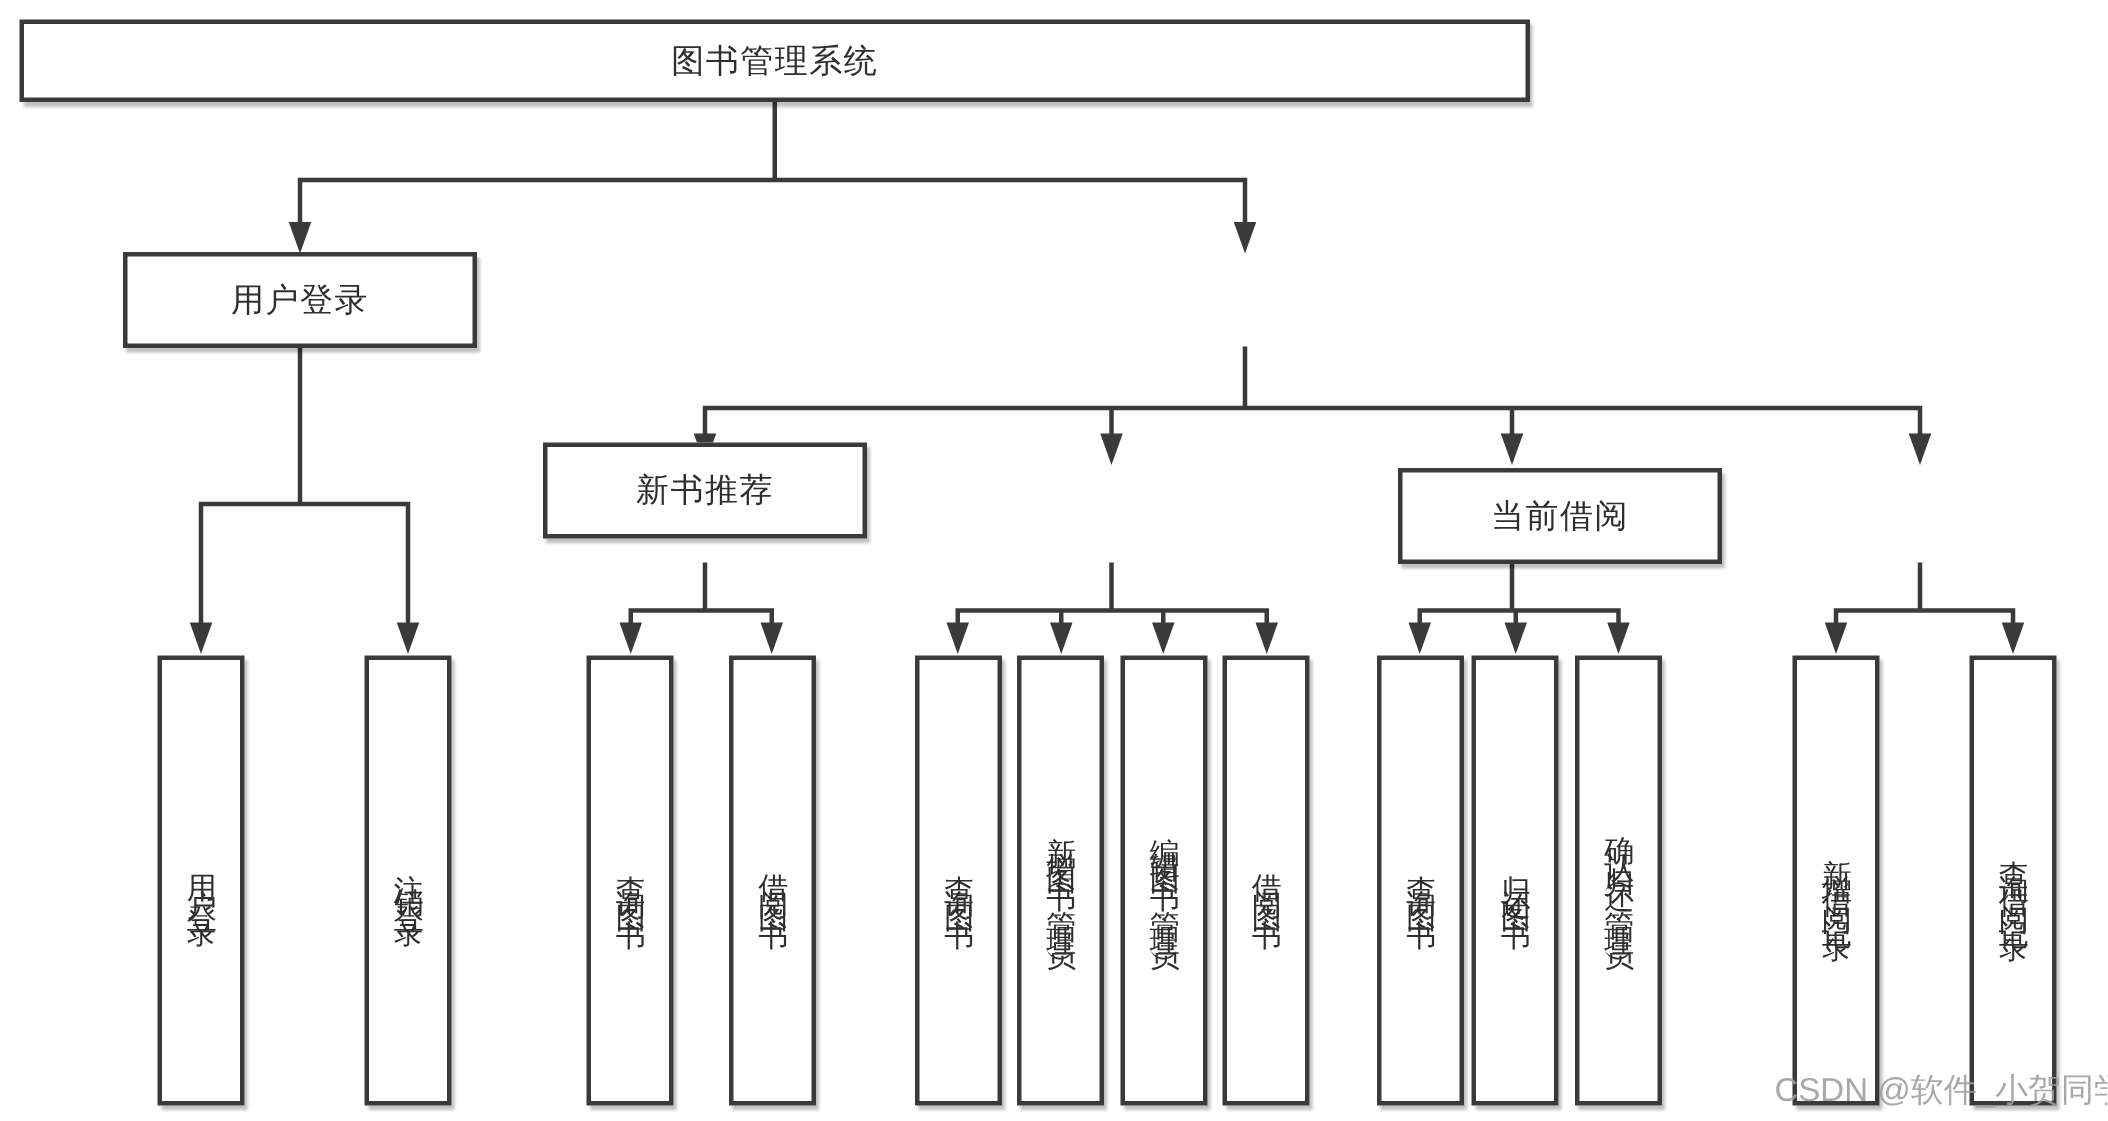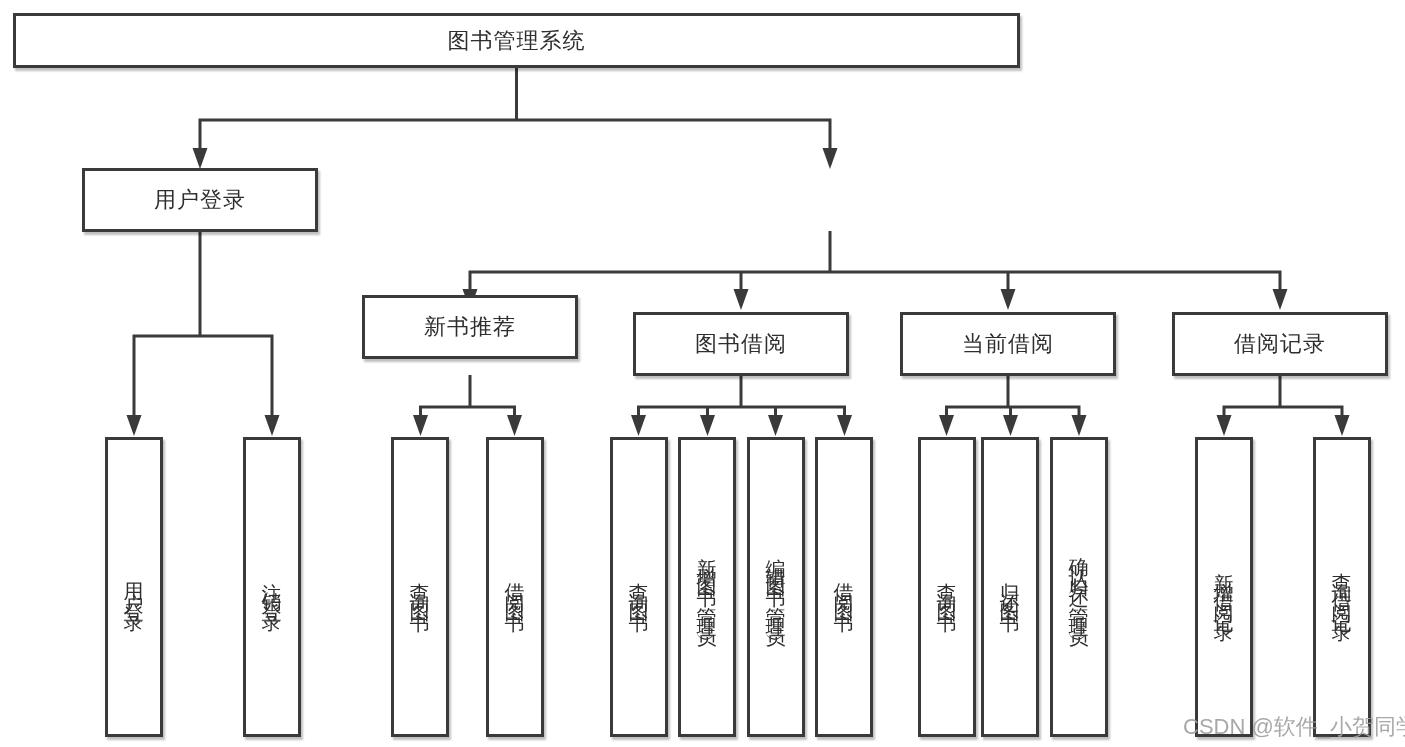--- a/index.html
+++ b/index.html
@@ -110,23 +110,21 @@
       <polygon points="1216.5,415 1231.5,415 1224,436"></polygon>
       <polygon points="1334.5,415 1349.5,415 1342,436"></polygon>
     </g>
   </svg>
 
   <div class="node" style="left:13px; top:13px; width:1007px; height:55px;">图书管理系统</div>
 
   <div class="node" style="left:82px; top:168px; width:236px; height:64px;">用户登录</div>
 
   <div class="node" style="left:362px; top:295px; width:216px; height:64px;">新书推荐</div>
-  <div class="node" style="left:633px; top:312px; width:216px; height:64px;">图书借阅</div>
-  <div class="node" style="left:900px; top:312px; width:216px; height:64px;">当前借阅</div>
-  <div class="node" style="left:1172px; top:312px; width:216px; height:64px;">借阅记录</div>
+  <div class="node" style="left:932px; top:312px; width:216px; height:64px;">当前借阅</div>
 
   <div class="node leaf" style="left:105px; top:437px; width:58px; height:300px;">用户登录</div>
   <div class="node leaf" style="left:243px; top:437px; width:58px; height:300px;">注销登录</div>
 
   <div class="node leaf" style="left:391px; top:437px; width:58px; height:300px;">查询图书</div>
   <div class="node leaf" style="left:486px; top:437px; width:58px; height:300px;">借阅图书</div>
 
   <div class="node leaf" style="left:610px; top:437px; width:58px; height:300px;">查询图书</div>
   <div class="node leaf" style="left:678px; top:437px; width:58px; height:300px;">新增图书（管理员）</div>
   <div class="node leaf" style="left:747px; top:437px; width:58px; height:300px;">编辑图书（管理员）</div>

